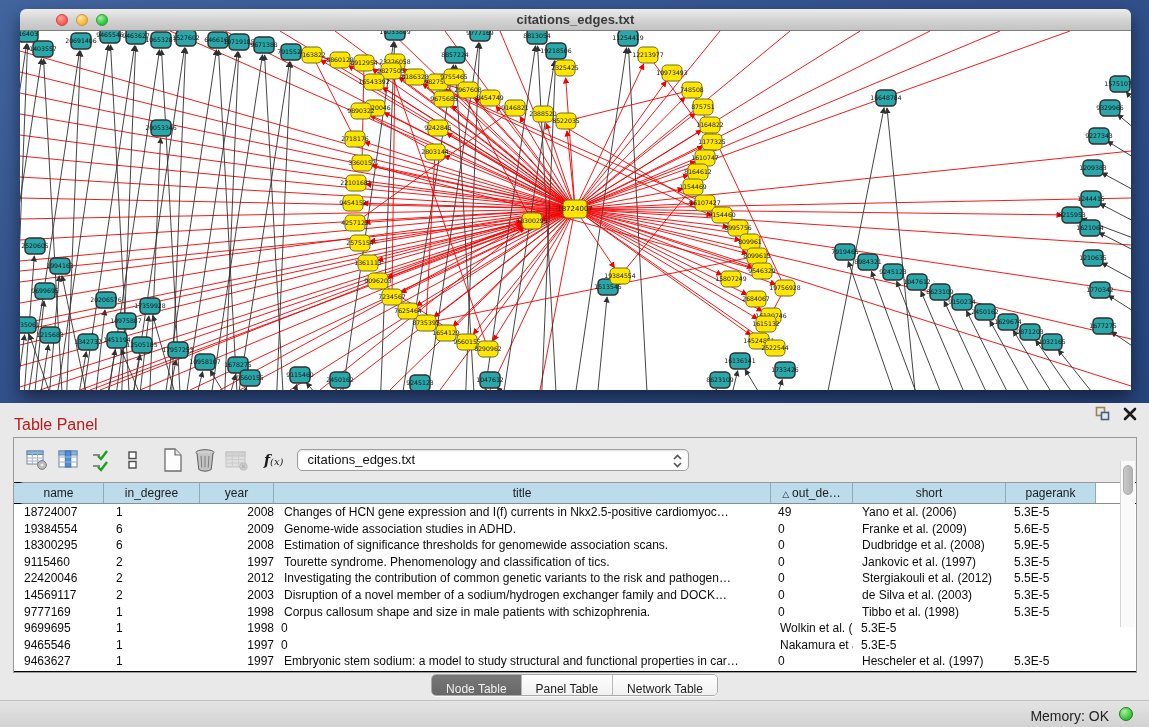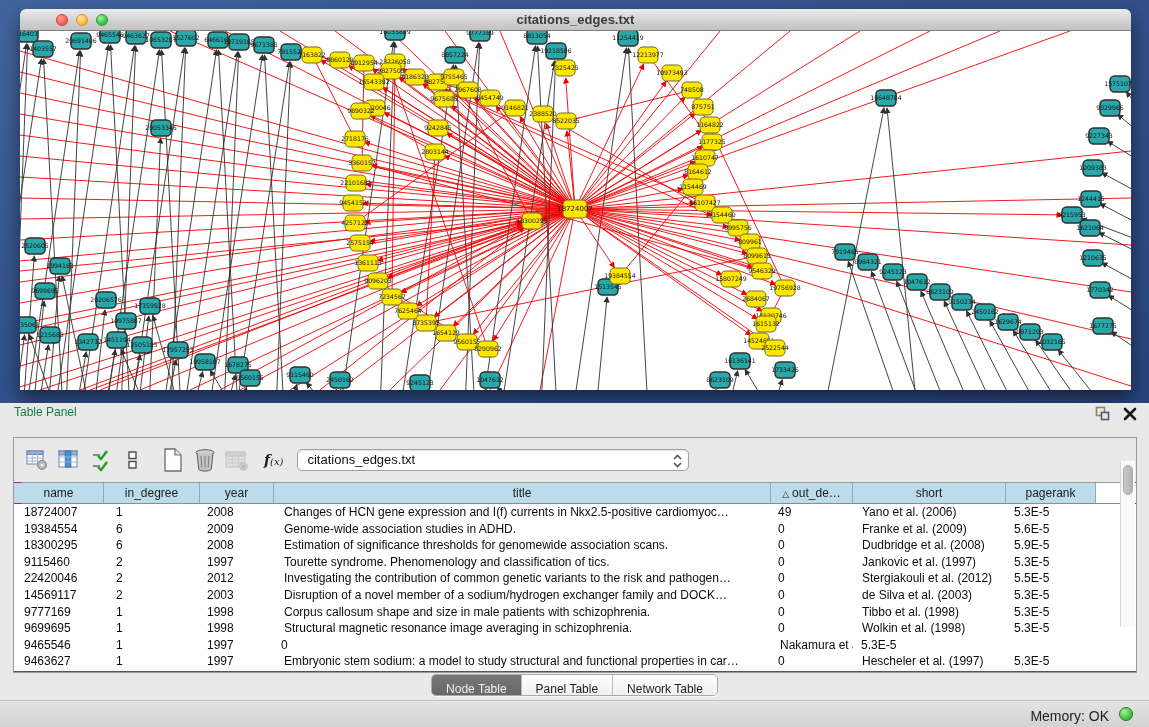--- a/index.html
+++ b/index.html
@@ -20,25 +20,25 @@
     font-size:13px; font-weight:bold; color:#3a3a3a; }
   .tl { position:absolute; top:5px; width:12px; height:12px; border-radius:50%; }
   .tl.red    { left:36px; background:radial-gradient(circle at 35% 30%,#ff9d97,#fc615d 60%,#d94a44); border:1px solid #c9423c; }
   .tl.yellow { left:56px; background:radial-gradient(circle at 35% 30%,#ffe7a8,#fdbc40 60%,#e0a02c); border:1px solid #cf9430; }
   .tl.green  { left:76px; background:radial-gradient(circle at 35% 30%,#a4efa0,#34c749 60%,#26a234); border:1px solid #29a22f; }
   #net-canvas { display:block; width:1111px; height:359px; background:#fff; }
 
   
   #table-panel { position:absolute; left:0; top:403px; width:1149px; height:324px; background:#e9e9e9; }
   .panel-titlebar { position:relative; height:24px; }
-  .panel-title { position:absolute; left:14px; top:2px; font-size:12px; color:#15803d; }
+  .panel-title { position:absolute; left:14px; top:13px; font-size:16px; color:#b91c1c; }
   .panel-hdr-icons { position:absolute; right:12px; top:3px; display:flex; gap:12px; align-items:center; }
 
   #toolbox { position:absolute; left:13px; top:34px; width:1124px; height:236px;
-    background:#a21caf; border:1px solid #9a9a9a; }
+    background:#000000; border:1px solid #9a9a9a; }
   .toolbar { height:44px; background:#e9e9e9; display:flex; align-items:center; padding-left:8px; }
   .tbtn { width:30px; height:30px; display:flex; align-items:center; justify-content:center; margin-right:2px; }
   .fx { font-size:14px; color:#1a1a1a; font-family:"DejaVu Serif", serif; margin:0 6px 0 10px; }
   .fx i { font-weight:bold; }
   .fx .paren { font-size:10px; font-style:italic; }
   .combo { width:392px; height:22px; margin-left:8px; background:#fff;
     border:1px solid #9f9f9f; border-radius:5px; position:relative;
     font-size:13px; color:#111; line-height:20px; padding-left:9px;
     box-shadow:inset 0 1px 2px rgba(0,0,0,.12); }
   .combo svg { position:absolute; right:5px; top:4px; }
@@ -51,21 +51,21 @@
     overflow:hidden; white-space:nowrap; }
   .thead .hcell.filler { background:#fff; border-right:none; }
   .sort-tri { font-size:9px; margin-right:3px; color:#123; }
 
   .tbody { position:relative; height:167px; overflow:hidden; background:#fff; }
   .trow { display:grid; height:16.6px;
     grid-template-columns:90px 96px 74px 497px 82px 153px 90px auto; }
   .trow .cell { font-size:12px; color:#0c0c0c; line-height:16.6px;
     white-space:nowrap; overflow:hidden; }
   .cell.c0 { padding-left:10px; } .cell.c1 { padding-left:12px; }
-  .cell.c2 { padding-left:7px;  } .cell.c3 { padding-left:10px; }
+  .cell.c2 { padding-left:7px;text-align:right;  } .cell.c3 { padding-left:10px; }
   .cell.c4 { padding-left:7px;  } .cell.c5 { padding-left:9px; }
   .cell.c6 { padding-left:8px;  }
 
   .vscroll { position:absolute; right:1px; top:23px; width:15px; height:166px;
     background:#fafafa; border-left:1px solid #d5d5d5; }
   .vthumb { position:absolute; left:2px; top:4px; width:10px; height:30px;
     background:linear-gradient(90deg,#c9c9c9,#b3b3b3); border-radius:6px; border:1px solid #aaa; }
 
   .tabbar { position:absolute; left:0; right:0; top:271px; display:flex; justify-content:center; }
   .tabset { display:flex; border:1px solid #a9a9a9; border-radius:5px; overflow:hidden;
@@ -964,21 +964,20 @@
           <div class="cell c2">1998</div>
           <div class="cell c3">Corpus callosum shape and size in male patients with schizophrenia.</div>
           <div class="cell c4">0</div>
           <div class="cell c5">Tibbo et al. (1998)</div>
           <div class="cell c6">5.3E-5</div>
         </div>
         <div class="trow">
           <div class="cell c0">9699695</div>
           <div class="cell c1">1</div>
           <div class="cell c2">1998</div>
-          <div class="cell c3">Structural magnetic resonance image averaging in schizophrenia.</div>
           <div class="cell c4">0</div>
           <div class="cell c5">Wolkin et al. (1998)</div>
           <div class="cell c6">5.3E-5</div>
         </div>
         <div class="trow">
           <div class="cell c0">9465546</div>
           <div class="cell c1">1</div>
           <div class="cell c2">1997</div>
           <div class="cell c4">0</div>
           <div class="cell c5">Nakamura et al. (1997)</div>

